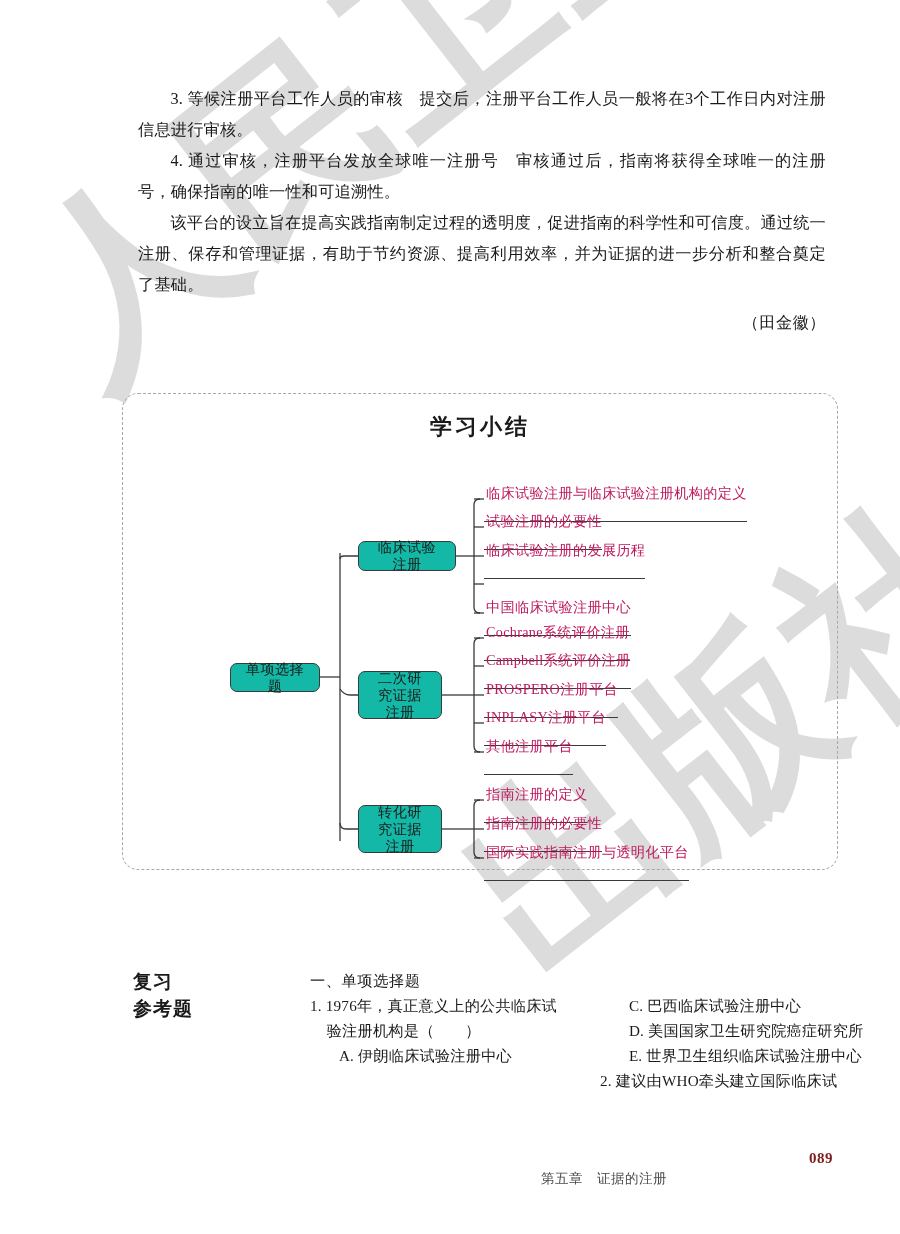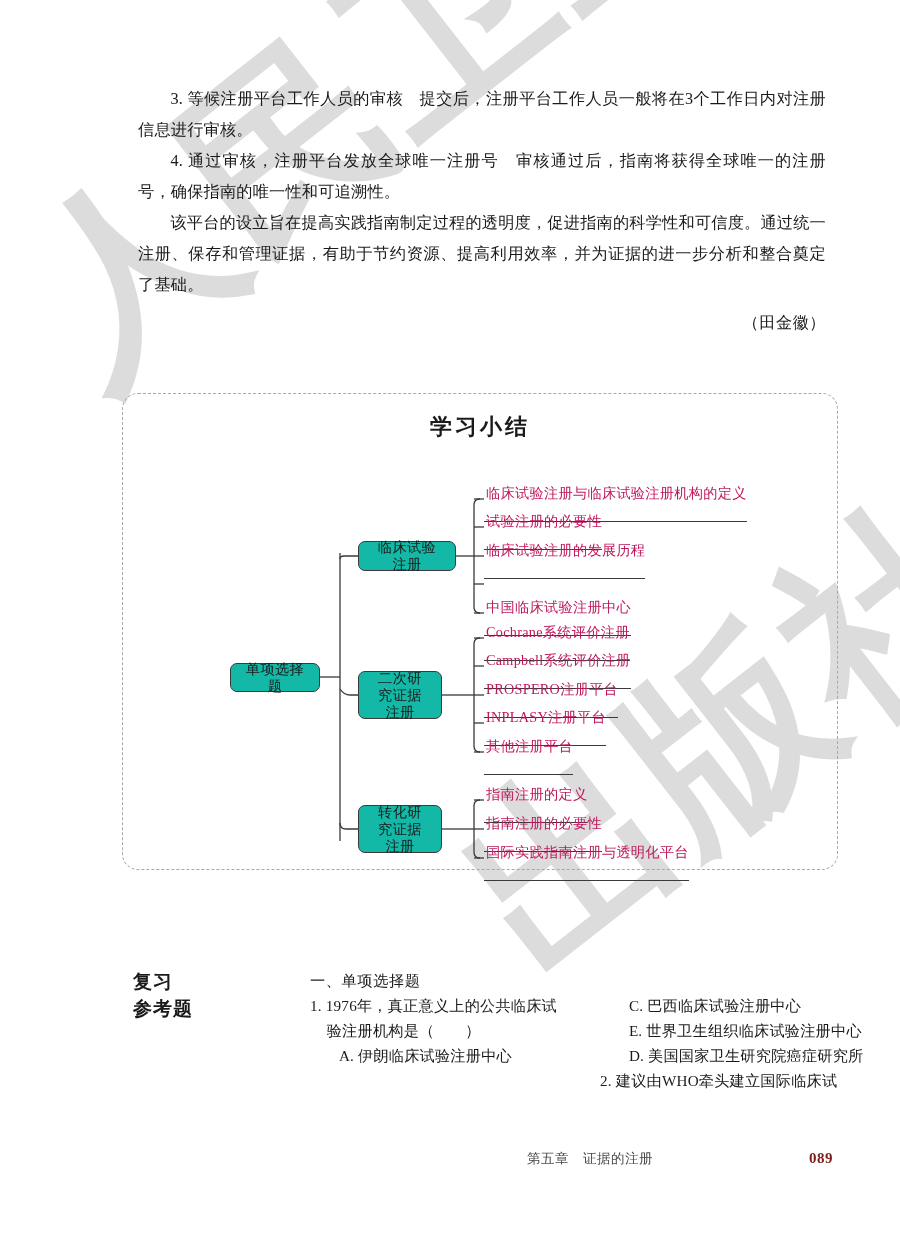--- a/index.html
+++ b/index.html
@@ -162,22 +162,23 @@
     position: absolute;
     left: 0;
     right: 0;
     top: 1150px;
     z-index: 2;
     font-size: 13.5px;
     color: #4a4a4a;
   }
   .footer-chapter {
     position: absolute;
-    left: 527px;
+    left: 541px;
     letter-spacing: 0.5px;
+    margin-top: 20px;
   }
   .footer-page {
     position: absolute;
     right: 67px;
     font-weight: 700;
     font-size: 15px;
     color: #7f1d1d;
     letter-spacing: 0.5px;
   }
 </style>
@@ -271,22 +272,22 @@
 
     <div class="q-col left">
       <div class="q-heading">一、单项选择题</div>
       <div class="q-item">1. 1976年，真正意义上的公共临床试</div>
       <div class="q-sub">验注册机构是（　　）</div>
       <div class="q-opt">A. 伊朗临床试验注册中心</div>
     </div>
 
     <div class="q-col right">
       <div class="q-opt">C. 巴西临床试验注册中心</div>
+      <div class="q-opt">D. 美国国家卫生研究院癌症研究所</div>
       <div class="q-opt">E. 世界卫生组织临床试验注册中心</div>
-      <div class="q-opt">D. 美国国家卫生研究院癌症研究所</div>
       <div class="q-item">2. 建议由WHO牵头建立国际临床试</div>
     </div>
 
     <div class="footer">
       <div class="footer-chapter">第五章　证据的注册</div>
       <div class="footer-page">089</div>
     </div>
 
   </div>
 </div>

